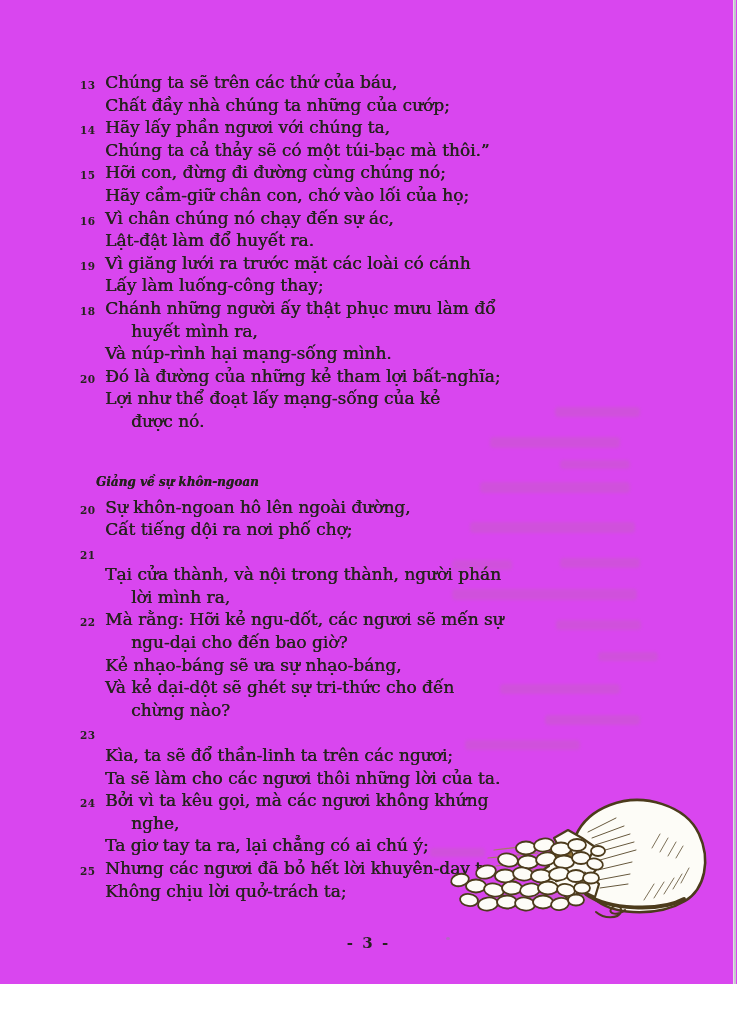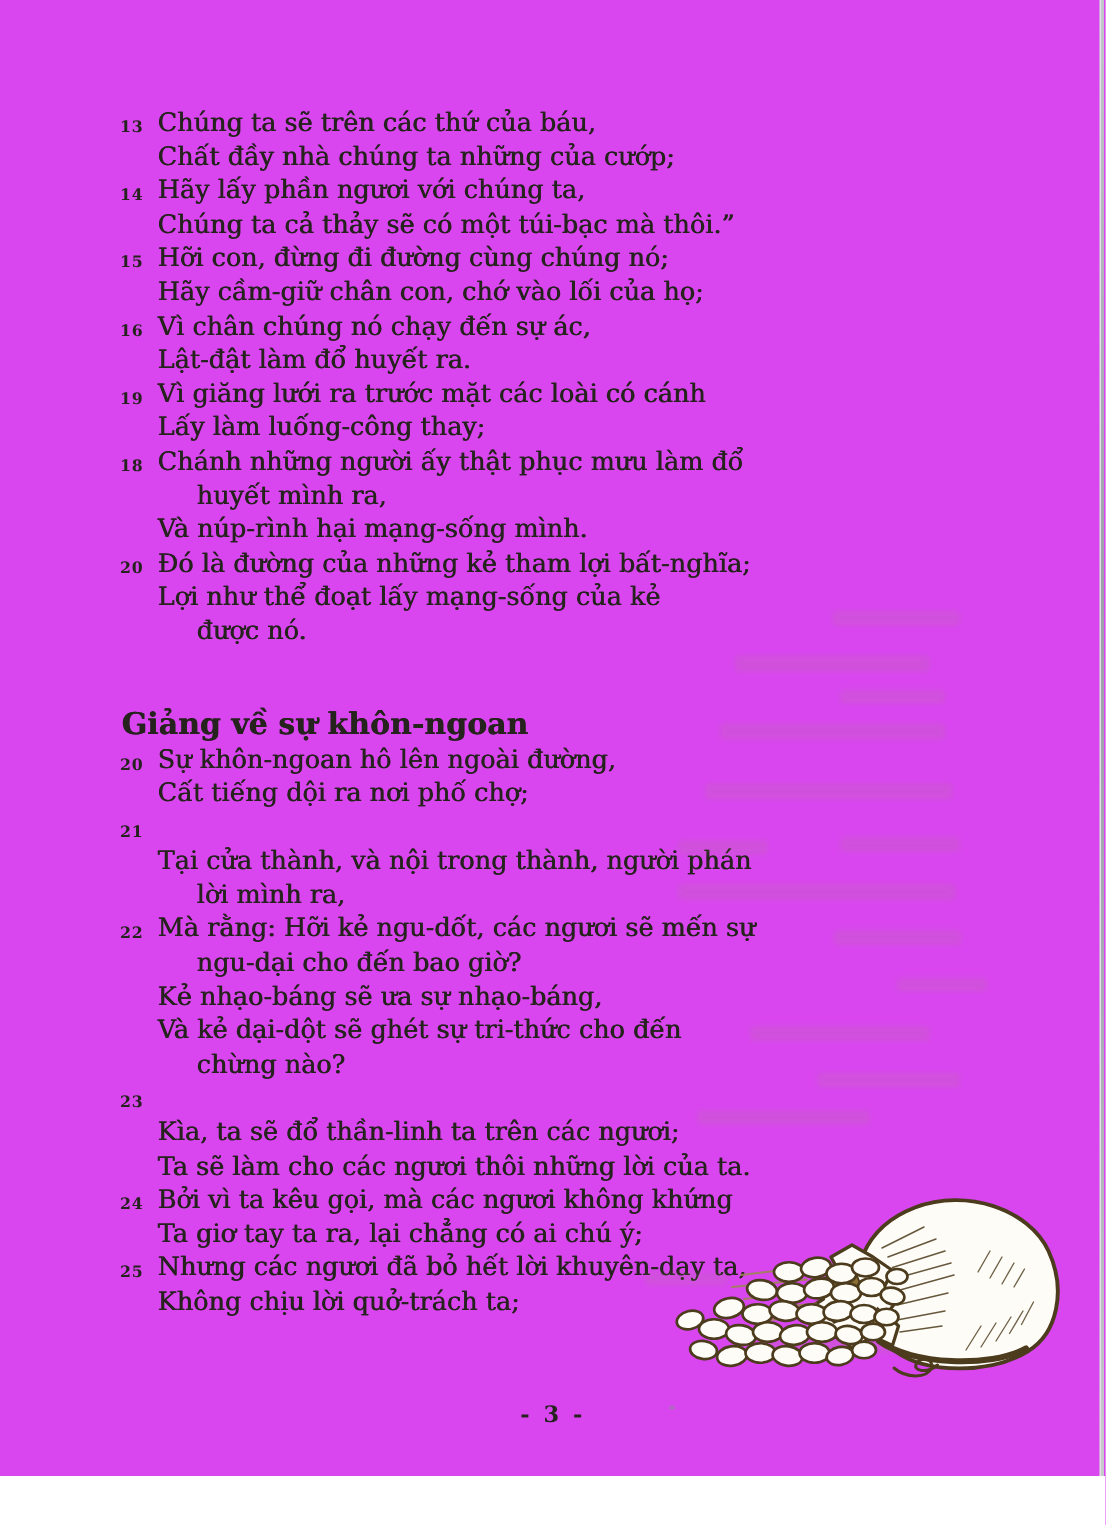--- a/index.html
+++ b/index.html
@@ -26,23 +26,23 @@
     text-shadow:0.4px 0 0 currentColor; 
   }
   .line.indent { padding-left:53px; }
   .vnum {
     position:absolute; left:2px; top:3px;
     font-size:10.5px; font-weight:bold; line-height:22.6px;
     letter-spacing:0.5px;
     text-shadow:none;
   }
   .section-heading {
-    margin:38px 0 2px 3px;
-    font-size:20px; line-height:23px;
-    font-weight:bold; 
+    margin:38px 0 2px 18px;
+    font-size:12px; line-height:23px;
+    font-weight:bold; font-style:italic;
     text-shadow:0.3px 0 0 currentColor;
   }
   .page-number {
     position:absolute; top:934px; left:0; width:737px;
     text-align:center;
     font-size:15px; font-weight:bold; letter-spacing:2px;
   }
   
   .smudge { position:absolute; background:#a08f6e; opacity:0.14; filter:blur(1.6px); border-radius:3px; }
   .speck  { position:absolute; background:#8a8d90; opacity:0.45; border-radius:50%; }
@@ -82,20 +82,21 @@
     <div class="line indent"><span class="vnum"></span><span>lời mình ra,</span></div>
     <div class="line"><span class="vnum">22</span><span>Mà rằng: Hỡi kẻ ngu-dốt, các ngươi sẽ mến sự</span></div>
     <div class="line indent"><span class="vnum"></span><span>ngu-dại cho đến bao giờ?</span></div>
     <div class="line"><span class="vnum"></span><span>Kẻ nhạo-báng sẽ ưa sự nhạo-báng,</span></div>
     <div class="line"><span class="vnum"></span><span>Và kẻ dại-dột sẽ ghét sự tri-thức cho đến</span></div>
     <div class="line indent"><span class="vnum"></span><span>chừng nào?</span></div>
     <div class="line"><span class="vnum">23</span></div>
     <div class="line"><span class="vnum"></span><span>Kìa, ta sẽ đổ thần-linh ta trên các ngươi;</span></div>
     <div class="line"><span class="vnum"></span><span>Ta sẽ làm cho các ngươi thôi những lời của ta.</span></div>
     <div class="line"><span class="vnum">24</span><span>Bởi vì ta kêu gọi, mà các ngươi không khứng</span></div>
+    <div class="line indent"><span class="vnum"></span><span>nghe,</span></div>
     <div class="line"><span class="vnum"></span><span>Ta giơ tay ta ra, lại chẳng có ai chú ý;</span></div>
     <div class="line"><span class="vnum">25</span><span>Nhưng các ngươi đã bỏ hết lời khuyên-dạy ta,</span></div>
     <div class="line"><span class="vnum"></span><span>Không chịu lời quở-trách ta;</span></div>
 
   </div>
 
   <div class="smudge" style="left:555px;top:407px;width:85px;height:10px"></div>
   <div class="smudge" style="left:490px;top:437px;width:130px;height:11px"></div>
   <div class="smudge" style="left:560px;top:460px;width:70px;height:9px"></div>
   <div class="smudge" style="left:480px;top:482px;width:150px;height:11px"></div>

